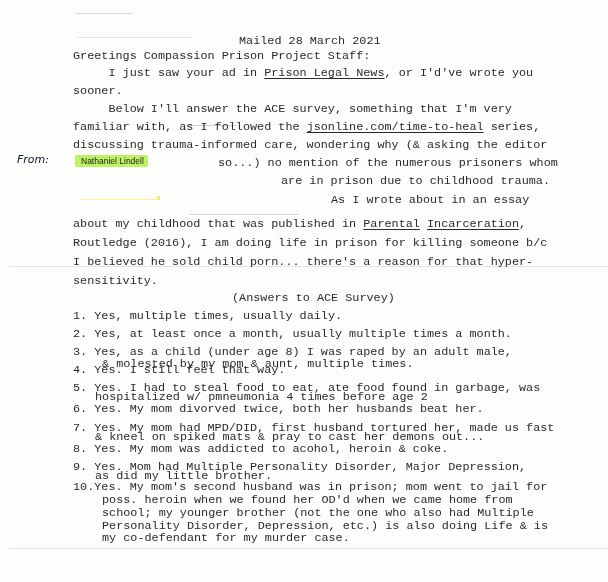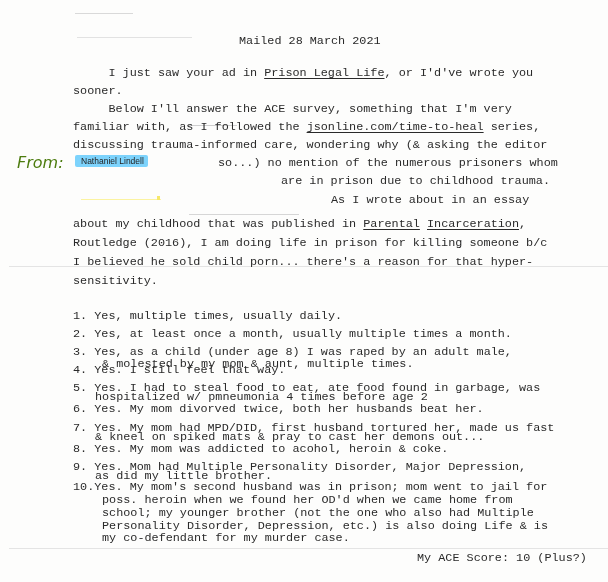--- a/index.html
+++ b/index.html
@@ -13,65 +13,67 @@
   .ln {
     position:absolute; white-space:pre; font-size:11.8px; line-height:14px;
     letter-spacing:0.0px; color:#2a2a2a;
   }
   .u { text-decoration:underline; text-underline-offset:2px; text-decoration-thickness:1px; }
   .fold-h { position:absolute; left:0; width:608px; height:1px; background:#e4e4e4; }
   .fold-v { position:absolute; top:0; width:1px; height:582px; background:#f0f0f0; }
   .scribble { position:absolute; height:1px; background:#d9d9d9; }
   .from-hand {
     position:absolute; left:8px; top:153px;
-    font-family:"DejaVu Sans", sans-serif; font-size:16px; color:#4d7c0f; font-style:italic;
+    font-family:"DejaVu Sans", sans-serif; font-size:11px; color:#0f172a; font-style:italic;
   }
   .name-hl {
     position:absolute; left:66px; top:155px;
-    background:#7dd3fc; padding:1px 4px 1px 6px; border-radius:2px;
+    background:#bef264; padding:1px 4px 1px 6px; border-radius:2px;
     font-family:"Liberation Sans", sans-serif; font-size:8.5px; color:#222;
   }
   .hl-line { position:absolute; left:72px; top:199px; width:80px; height:1px; background:#fbf3a0; }
   .hl-dot { position:absolute; left:148px; top:196px; width:3px; height:4px; background:#f6e86a; }
 </style>
 </head>
 <body>
 
 <div class="page">
 
   <div class="scribble" style="left:66px;top:13px;width:58px;"></div>
   <div class="scribble" style="left:68px;top:37px;width:115px;background:#e2e2e2;"></div>
   <div class="scribble" style="left:178px;top:125px;width:50px;background:#cfcfcf;"></div>
   <div class="scribble" style="left:180px;top:214px;width:110px;background:#d6d6d6;"></div>
   <div class="fold-h" style="top:266px;"></div>
   <div class="fold-h" style="top:548px;"></div>
   <div class="fold-v" style="left:599px;"></div>
 
   <div class="ln" style="left:230px;top:34px;">Mailed 28 March 2021</div>
+  <div class="ln" style="left:64px;top:49px;">Greetings Compassion Prison Project Staff:</div>
 
-  <div class="ln" style="left:64px;top:66px;"><span>     I just saw your ad in </span><span class="u">Prison Legal Life</span><span>, or I'd've wrote you</span></div>
+  <div class="ln" style="left:64px;top:66px;"><span>     I just saw your ad in </span><span class="u">Prison Legal News</span><span>, or I'd've wrote you</span></div>
   <div class="ln" style="left:64px;top:84px;">sooner.</div>
 
   <div class="ln" style="left:64px;top:102px;">     Below I'll answer the ACE survey, something that I'm very</div>
   <div class="ln" style="left:64px;top:120px;"><span>familiar with, as I followed the </span><span class="u">jsonline.com/time-to-heal</span><span> series,</span></div>
   <div class="ln" style="left:209px;top:156px;">so...) no mention of the numerous prisoners whom</div>
   <div class="ln" style="left:64px;top:138px;">discussing trauma-informed care, wondering why (&amp; asking the editor</div>
   <div class="ln" style="left:322px;top:193px;">As I wrote about in an essay</div>
   <div class="ln" style="left:272px;top:174px;">are in prison due to childhood trauma.</div>
 
   <div class="from-hand">From:</div>
   <div class="name-hl">Nathaniel Lindell</div>
   <div class="hl-line"></div>
   <div class="hl-dot"></div>
 
   <div class="ln" style="left:64px;top:217px;"><span>about my childhood that was published in </span><span class="u">Parental</span><span> </span><span class="u">Incarceration</span><span>,</span></div>
   <div class="ln" style="left:64px;top:236px;">Routledge (2016), I am doing life in prison for killing someone b/c</div>
   <div class="ln" style="left:64px;top:255px;">I believed he sold child porn... there's a reason for that hyper-</div>
   <div class="ln" style="left:64px;top:274px;">sensitivity.</div>
 
+  <div class="ln" style="left:223px;top:291px;">(Answers to ACE Survey)</div>
 
   <div>
     <div class="ln" style="left:64px;top:309px;"><span>1.</span> <span>Yes, multiple times, usually daily.</span></div>
     <div class="ln" style="left:64px;top:327px;"><span>2.</span> <span>Yes, at least once a month, usually multiple times a month.</span></div>
     <div class="ln" style="left:64px;top:345px;"><span>3.</span> <span>Yes, as a child (under age 8) I was raped by an adult male,</span></div>
     <div class="ln" style="left:93px;top:357px;">&amp; molested by my mom &amp; aunt, multiple times.</div>
     <div class="ln" style="left:64px;top:363px;"><span>4.</span> <span>Yes. I still feel that way.</span></div>
     <div class="ln" style="left:64px;top:381px;"><span>5.</span> <span>Yes. I had to steal food to eat, ate food found in garbage, was</span></div>
     <div class="ln" style="left:86px;top:390px;">hospitalized w/ pmneumonia 4 times before age 2</div>
     <div class="ln" style="left:64px;top:402px;"><span>6.</span> <span>Yes. My mom divorved twice, both her husbands beat her.</span></div>
@@ -80,14 +82,13 @@
     <div class="ln" style="left:64px;top:442px;"><span>8.</span> <span>Yes. My mom was addicted to acohol, heroin &amp; coke.</span></div>
     <div class="ln" style="left:64px;top:460px;"><span>9.</span> <span>Yes. Mom had Multiple Personality Disorder, Major Depression,</span></div>
     <div class="ln" style="left:86px;top:469px;">as did my little brother.</div>
     <div class="ln" style="left:64px;top:480px;text-align:center;"><span>10.</span><span>Yes. My mom's second husband was in prison; mom went to jail for</span></div>
     <div class="ln" style="left:93px;top:493px;">poss. heroin when we found her OD'd when we came home from</div>
     <div class="ln" style="left:93px;top:506px;">school; my younger brother (not the one who also had Multiple</div>
     <div class="ln" style="left:93px;top:519px;">Personality Disorder, Depression, etc.) is also doing Life &amp; is</div>
     <div class="ln" style="left:93px;top:531px;">my co-defendant for my murder case.</div>
   </div>
 
-  <div class="ln" style="left:408px;top:551px;">My ACE Score: 10 (Plus?)</div>
 </div>
 
 </body></html>

